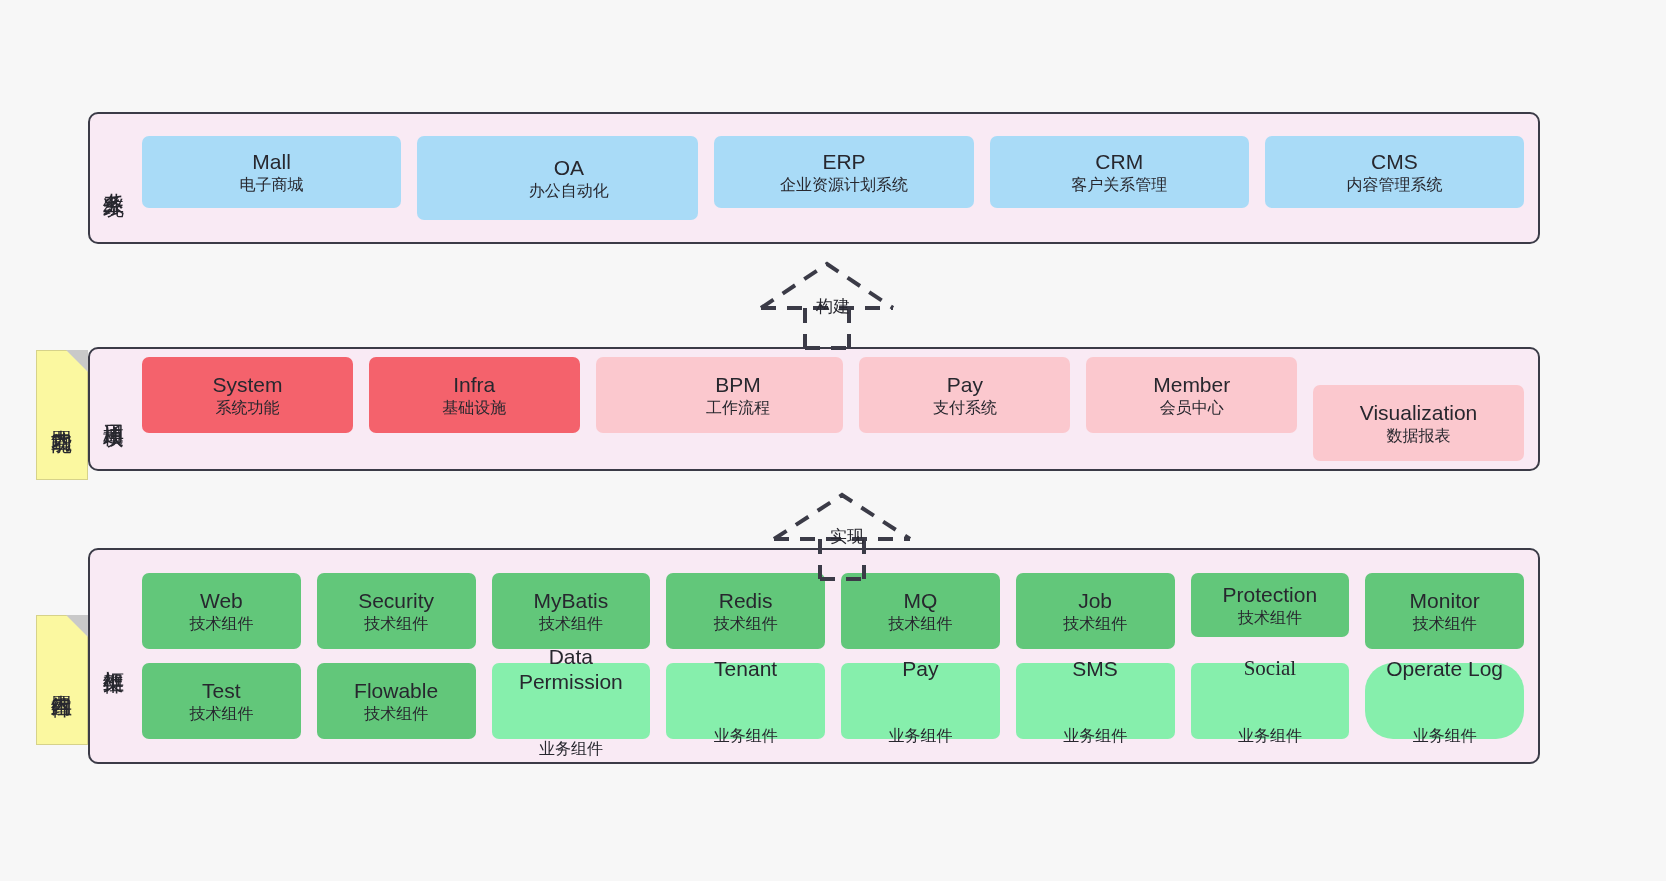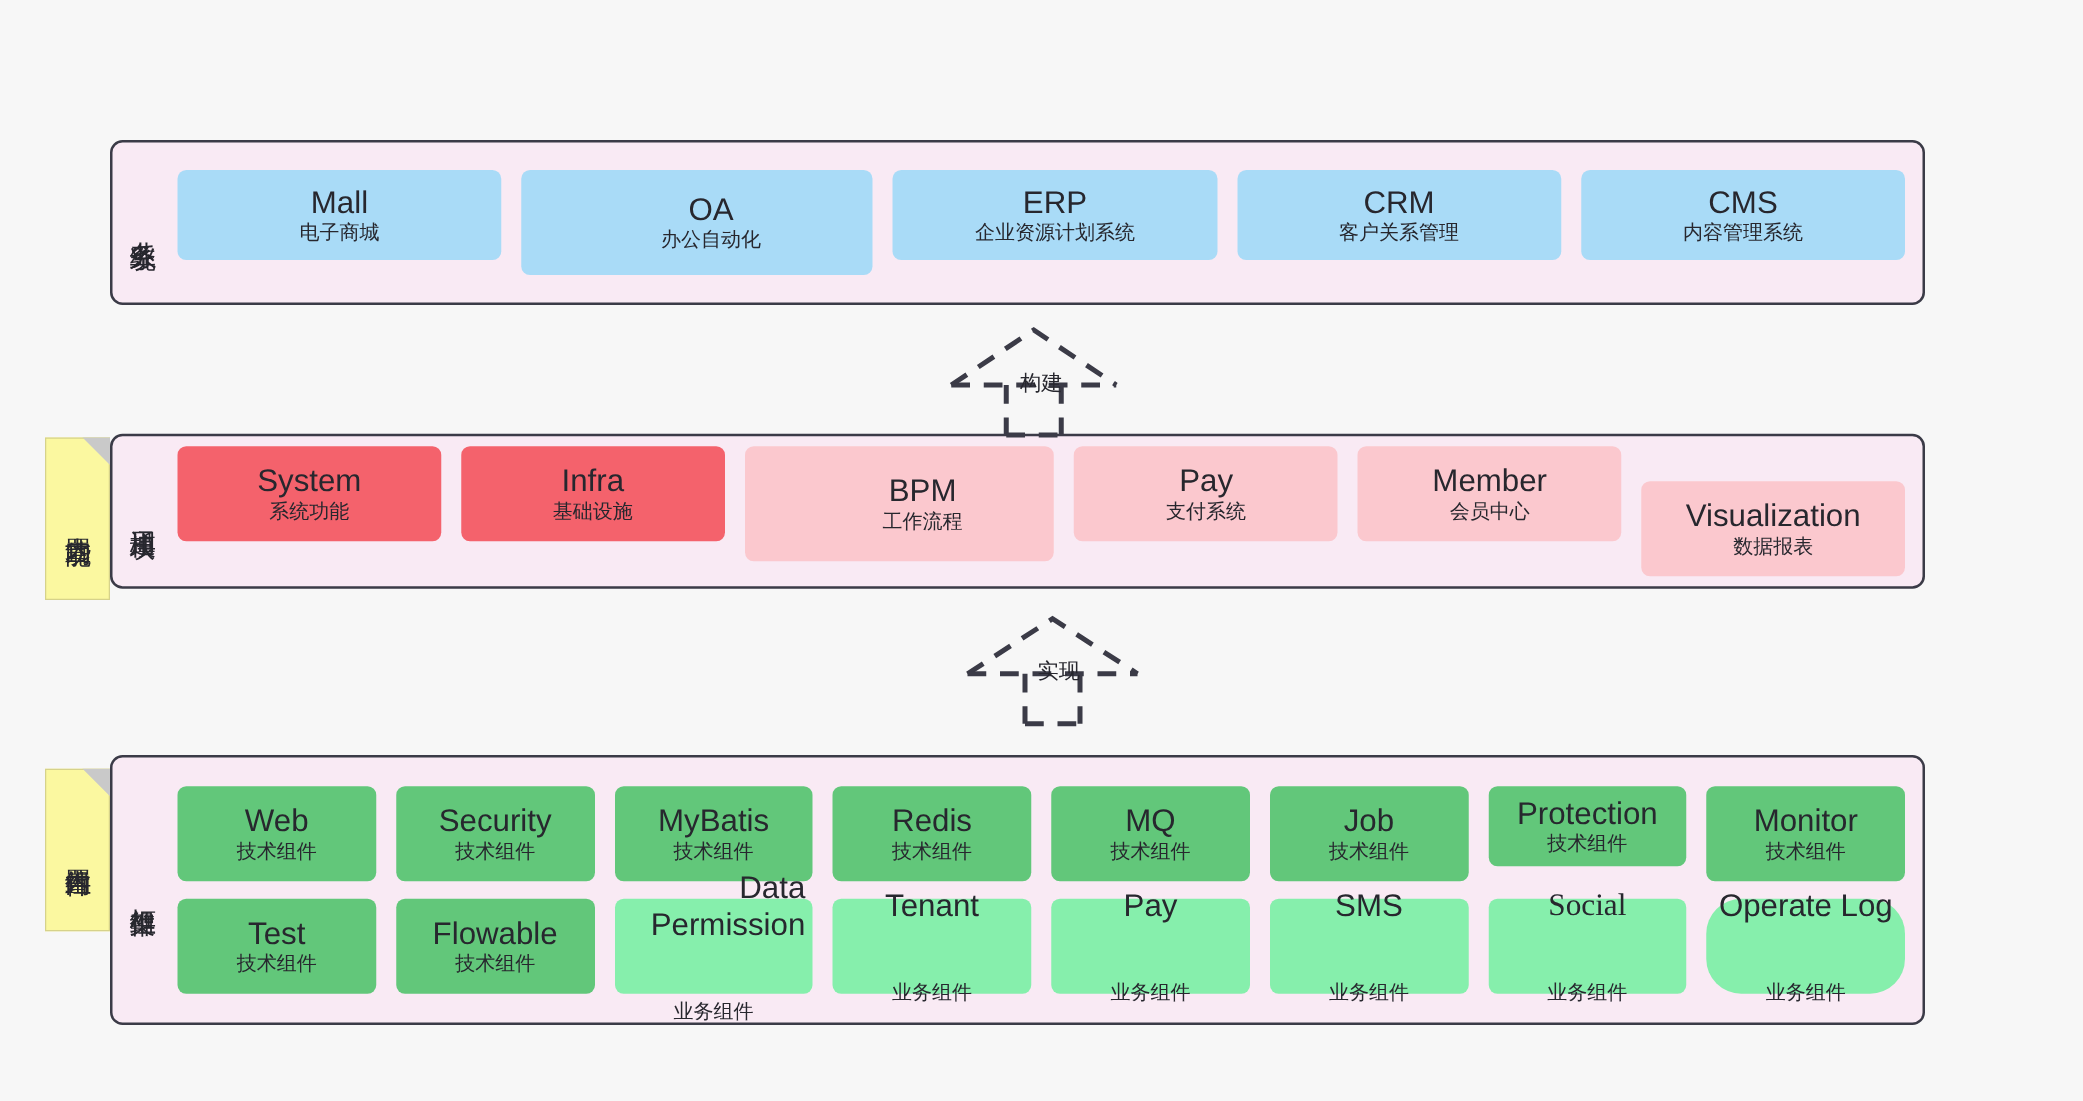--- a/index.html
+++ b/index.html
@@ -58,21 +58,21 @@
     border-radius: 7px;
     display: flex;
     flex-direction: column;
     align-items: center;
     justify-content: center;
     text-align: center;
     color: #27272e;
     line-height: 1.22;
     padding: 4px 6px;
   }
-  .cell .t1 { font-size: 25px; text-align: right; }
+  .cell .t1 { font-size: 21px; }
   .cell .t2 { font-size: 16px; }
 
   
   .c-blue       { background: #a9dbf7; }
   .c-red        { background: #f4626c; }
   .c-pink       { background: #fbc8ce; }
   .c-green      { background: #62c77a; }
   .c-lightgreen { background: #86efac; gap: 44px; }
 
   
@@ -167,21 +167,21 @@
     <div class="section-body">
       <div class="row">
         <div class="cell c-red" style="height:76px;">
           <span class="t1">System</span>
           <span class="t2">系统功能</span>
         </div>
         <div class="cell c-red" style="height:76px;">
           <span class="t1">Infra</span>
           <span class="t2">基础设施</span>
         </div>
-        <div class="cell c-pink" style="height:92px;padding-left:43px;">
+        <div class="cell c-pink" style="height:76px;padding-left:43px;">
           <span class="t1">BPM</span>
           <span class="t2">工作流程</span>
         </div>
         <div class="cell c-pink" style="height:76px;">
           <span class="t1">Pay</span>
           <span class="t2">支付系统</span>
         </div>
         <div class="cell c-pink" style="height:76px;">
           <span class="t1">Member</span>
           <span class="t2">会员中心</span>
@@ -200,21 +200,21 @@
       <path d="M 4 50 L 140 50" fill="none" stroke="#3b3b47" stroke-width="4" stroke-dasharray="15,11" stroke-linecap="butt"></path>
       <path d="M 50 50 L 50 90" fill="none" stroke="#3b3b47" stroke-width="4" stroke-dasharray="15,11"></path>
       <path d="M 94 50 L 94 90" fill="none" stroke="#3b3b47" stroke-width="4" stroke-dasharray="15,11"></path>
       <path d="M 50 90 L 94 90" fill="none" stroke="#3b3b47" stroke-width="4" stroke-dasharray="15,11"></path>
     </svg>
   </div>
   <div class="uml-label" style="left:830px; top:525px;">实现</div>
 
   <div class="note" style="left:36px; top:615px; width:52px; height:130px;">内置组件</div>
 
-  <div class="section" id="sec-2" style="left:88px; top:604px; width:1452px; height:216px;">
+  <div class="section" id="sec-2" style="left:88px; top:548px; width:1452px; height:216px;">
     <div class="section-title">框架组件</div>
     <div class="section-body">
 
       <div class="row">
         <div class="cell c-green" style="height:76px;">
           <span class="t1">Web</span>
           <span class="t2">技术组件</span>
         </div>
         <div class="cell c-green" style="height:76px;">
           <span class="t1">Security</span>

